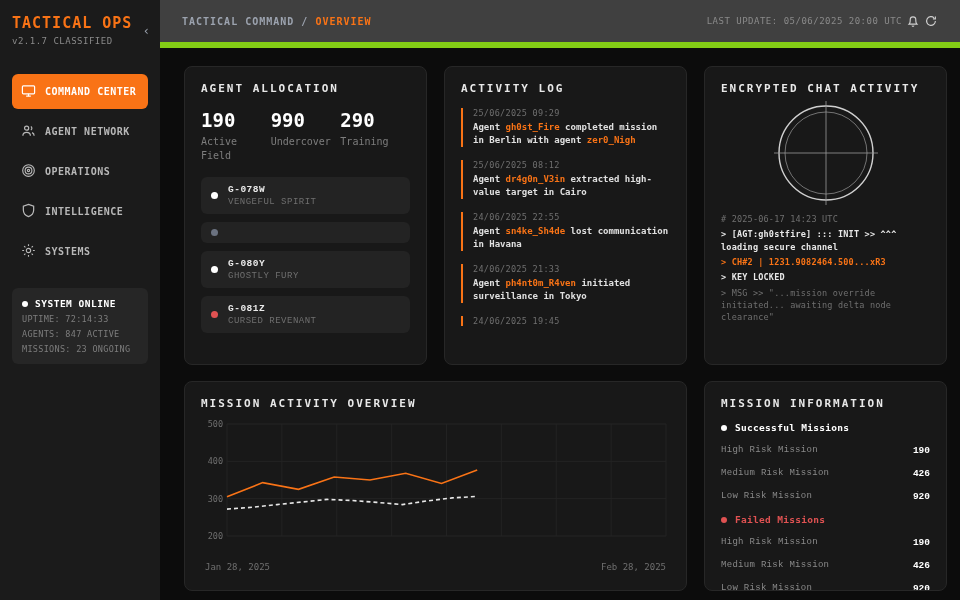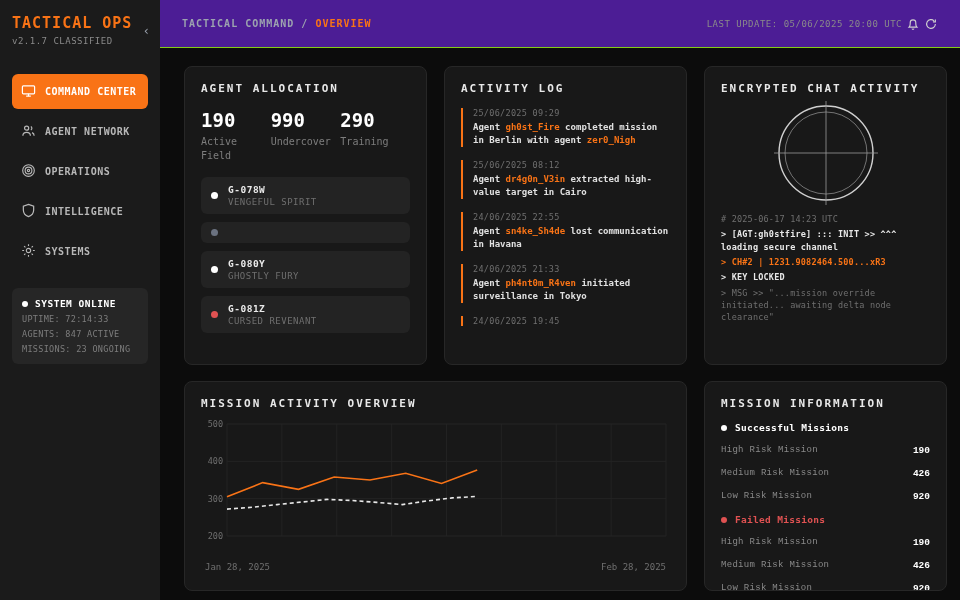--- a/index.html
+++ b/index.html
@@ -17,41 +17,41 @@
   .collapse-btn { position:absolute; right:10px; top:24px; color:#9ca3af; font-size:12px; cursor:pointer; }
   .nav { margin-top:28px; }
   .nav-item { display:flex; align-items:center; gap:9px; padding:9px 9px; color:#b8b8b8; font-size:10px; font-weight:bold; letter-spacing:.5px; border-radius:6px; margin-bottom:5px; cursor:pointer; white-space:nowrap; }
   .nav-item.active { background:#f97316; color:#ffffff; }
   .nav-item svg { flex:0 0 auto; }
   .status-box { position:absolute; left:12px; right:12px; top:288px; background:#262626; border-radius:6px; padding:10px 10px; }
   .status-title { font-size:9.5px; font-weight:bold; color:#ffffff; display:flex; align-items:center; gap:7px; letter-spacing:.5px; }
   .status-title .dot { width:6px; height:6px; border-radius:50%; background:#ffffff; }
   .status-line { font-size:8.5px; color:#7d7d7d; margin-top:5px; letter-spacing:.3px; }
   
-  .topbar { position:absolute; left:160px; top:0; width:800px; height:48px; background:#4c1d95; border-bottom:1px solid #84cc16; display:flex; align-items:center; padding:0 22px; }
+  .topbar { position:absolute; left:160px; top:0; width:800px; height:48px; background:#404040; border-bottom:6px solid #84cc16; display:flex; align-items:center; padding:0 22px; }
   .breadcrumb { font-size:10px; letter-spacing:1px; color:#9ca3af; font-weight:bold; }
   .breadcrumb .current { color:#f97316; }
   .topbar-right { margin-left:auto; display:flex; align-items:center; gap:4px; }
   .last-update { font-size:9px; color:#8a8a8a; letter-spacing:.5px; }
   .icon-btn { color:#cfcfcf; cursor:pointer; display:flex; }
   
   .main { position:absolute; left:166px; top:48px; width:800px; height:436px; }
   .card { position:absolute; background:#181818; border:1px solid #272727; border-radius:8px; padding:15px 16px; overflow:hidden; }
   .card-title { font-size:11px; font-weight:bold; letter-spacing:2px; color:#e8e8e8; }
   #card-agents   { left:18px;  top:18px;  width:243px; height:299px; }
   #card-log      { left:278px; top:18px;  width:243px; height:299px; }
   #card-chat     { left:538px; top:18px;  width:243px; height:299px; }
   #card-chart    { left:18px;  top:333px; width:503px; height:210px; }
   #card-missions { left:538px; top:333px; width:243px; height:210px; }
   
   .stats-row { display:flex; margin-top:14px; }
   .stat { width:72px; }
   .stat-value { font-size:19px; font-weight:bold; color:#ffffff; }
   .stat-label { font-size:10px; color:#7d7d7d; margin-top:4px; line-height:1.4; }
-  .agent-list { margin-top:14px; }
+  .agent-list { margin-top:14px;font-family:Liberation Mono, monospace; }
   .agent-item { background:#232323; border-radius:6px; padding:7px 10px; display:flex; align-items:center; gap:10px; margin-bottom:8px; cursor:pointer; }
   .agent-dot { width:7px; height:7px; border-radius:50%; flex:0 0 auto; }
   .agent-code { font-size:9.5px; font-weight:bold; color:#eaeaea; letter-spacing:.5px; }
   .agent-name { font-size:9px; color:#6f6f6f; letter-spacing:.5px; margin-top:2px; }
   
   .log-list { margin-top:13px; }
   .log-entry { border-left:2px solid #f97316; padding-left:10px; margin-bottom:13px; }
   .log-time { font-size:8.5px; color:#6f6f6f; letter-spacing:.3px; }
   .log-msg { font-size:9px; font-weight:bold; color:#e0e0e0; margin-top:3px; line-height:1.45; }
   .log-msg .hl { color:#f97316; }

